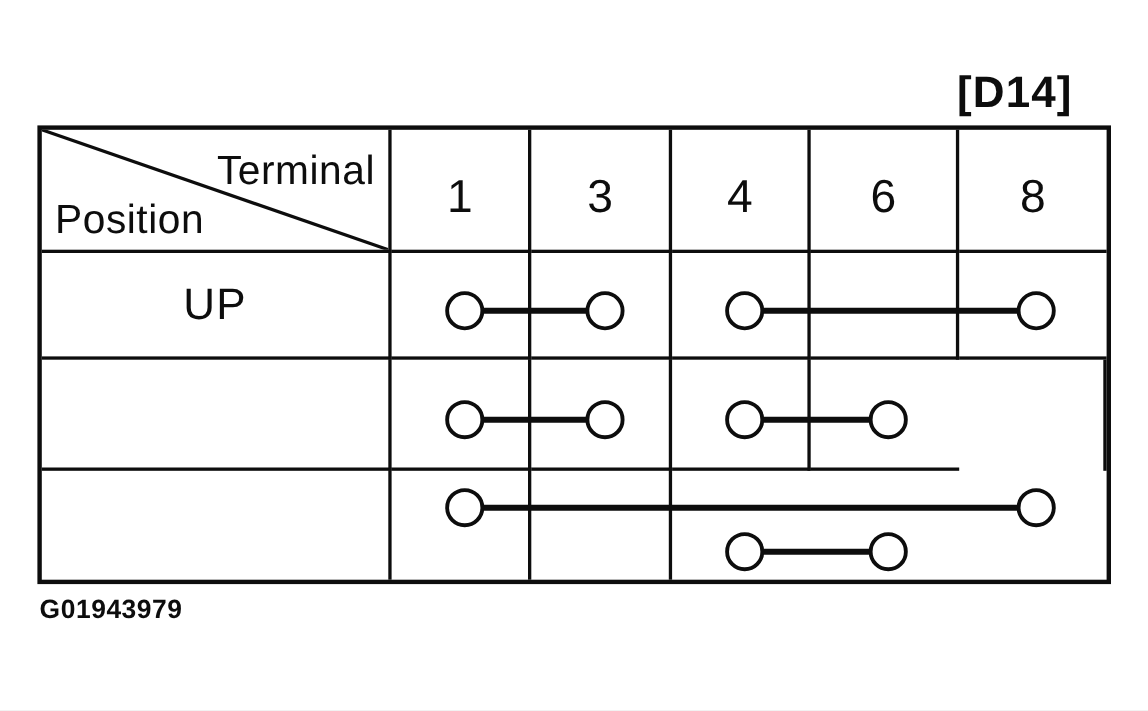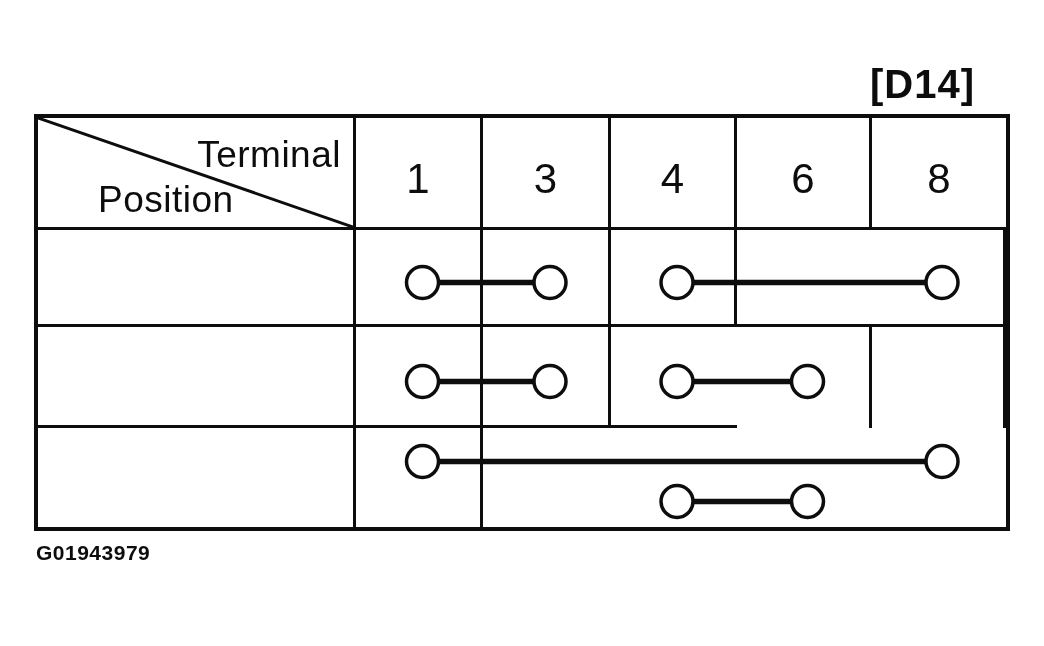--- a/index.html
+++ b/index.html
@@ -44,39 +44,39 @@
   .last-col{border-right:none;}
   .last-row{border-bottom:none;}
   .diag-cell{display:block;text-decoration:underline;}
   .diag-cell svg{position:absolute;left:0;top:0;width:100%;height:100%;}
   .axis-terminal{
     position:absolute;right:12px;top:16px;
     font-size:37px;letter-spacing:0.5px;
   }
   .axis-position{
     position:absolute;left:12px;bottom:6px;
-    font-size:37px;letter-spacing:0.5px;margin-left:48px;
+    font-size:37px;letter-spacing:0.5px;
   }
   .term-num{
     font-size:42px;
     padding-top:12px;
   }
   .row-label{
     font-size:40px;
     letter-spacing:1px;
   }
   .overlay{
     position:absolute;left:0;top:0;
     width:968px;height:409px;
     pointer-events:none;
   }
   .fig-code{
     position:absolute;
     left:36px;top:541px;
-    font-size:21px;font-weight:700;
+    font-size:24px;font-weight:700;
     letter-spacing:0.5px;
   }
 </style>
 </head>
 <body>
 
 <div class="page">
 
   <div class="tag">[D14]</div>
 
@@ -88,20 +88,21 @@
       </svg>
       <span class="axis-terminal">Terminal</span>
       <span class="axis-position">Position</span>
     </div>
     <div class="cell term-num">1</div>
     <div class="cell term-num">3</div>
     <div class="cell term-num">4</div>
     <div class="cell term-num">6</div>
     <div class="cell term-num last-col">8</div>
 
+    <div class="cell row-label">UP</div>
     <div class="cell"></div>
     <div class="cell"></div>
     <div class="cell"></div>
     <div class="cell"></div>
     <div class="cell last-col"></div>
 
     <div class="cell"></div>
     <div class="cell"></div>
     <div class="cell"></div>
     <div class="cell"></div>

